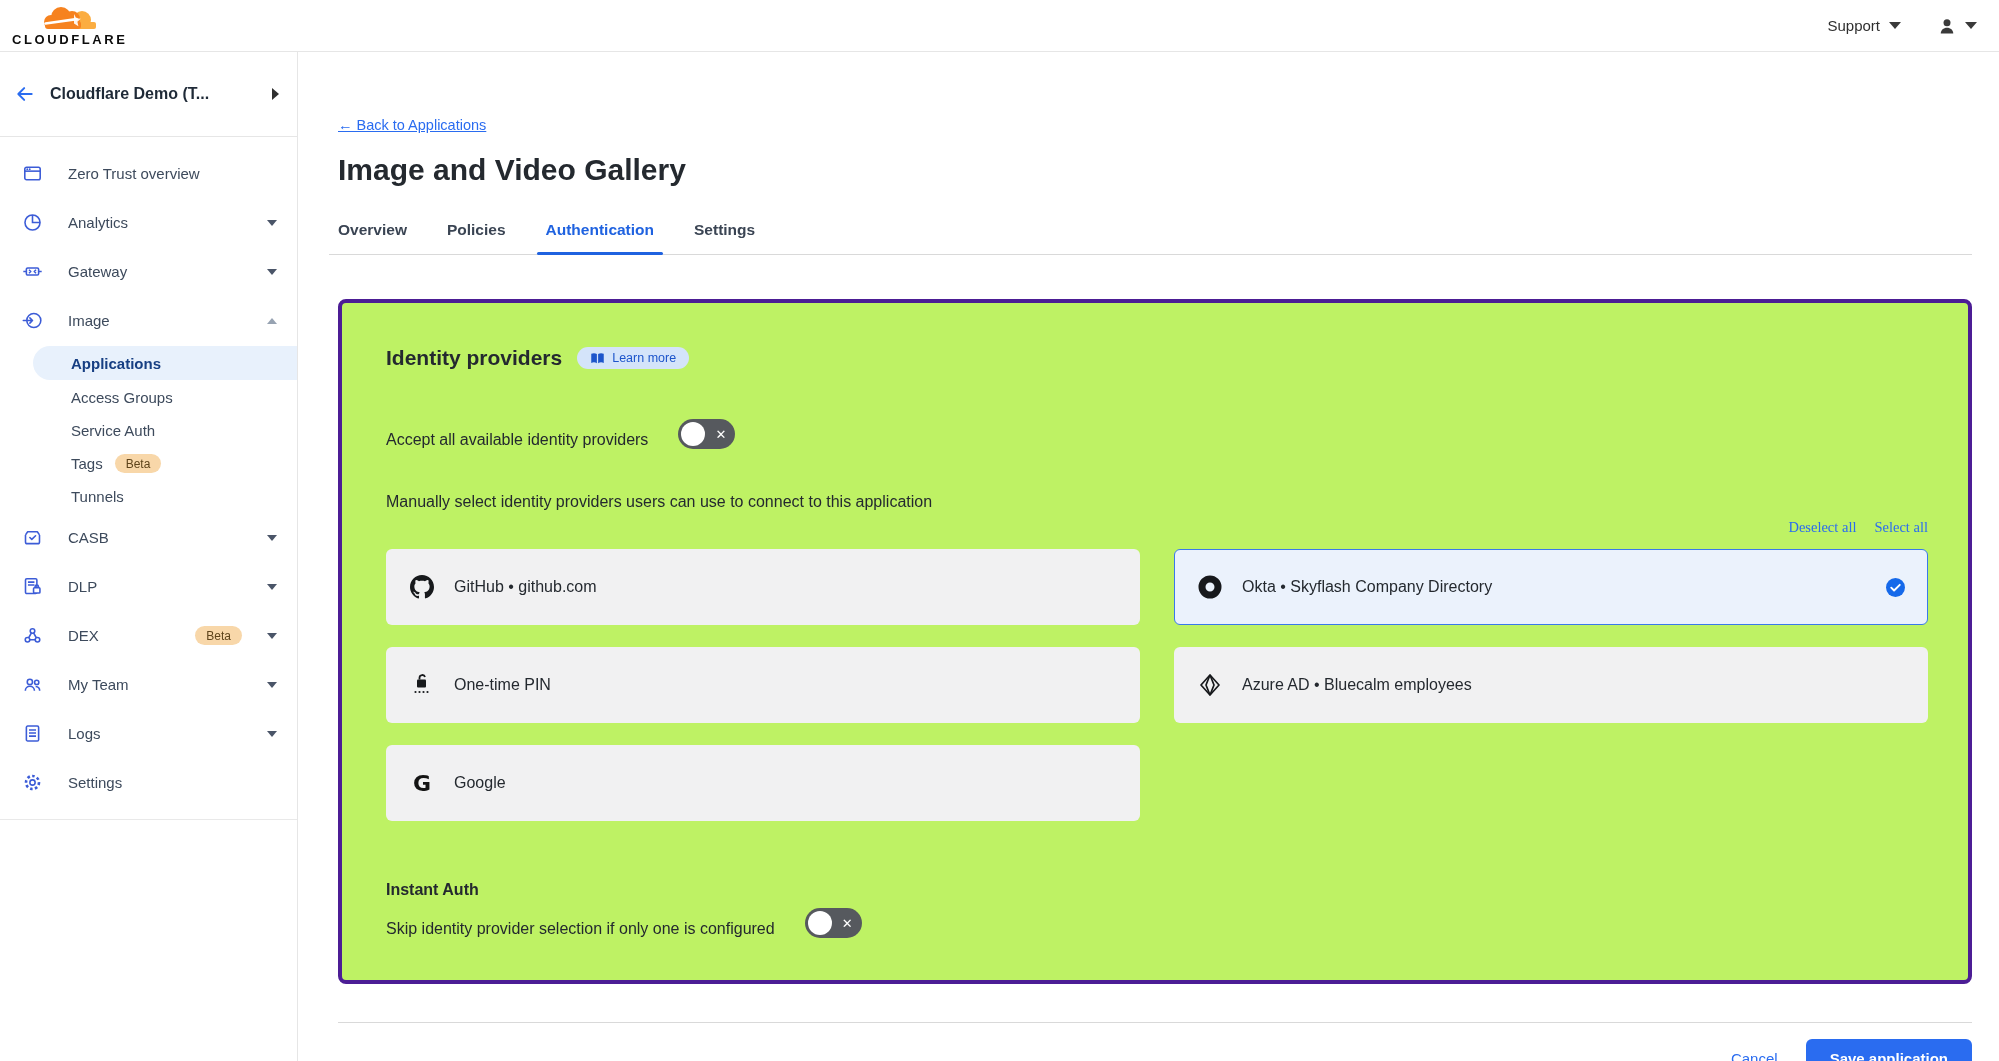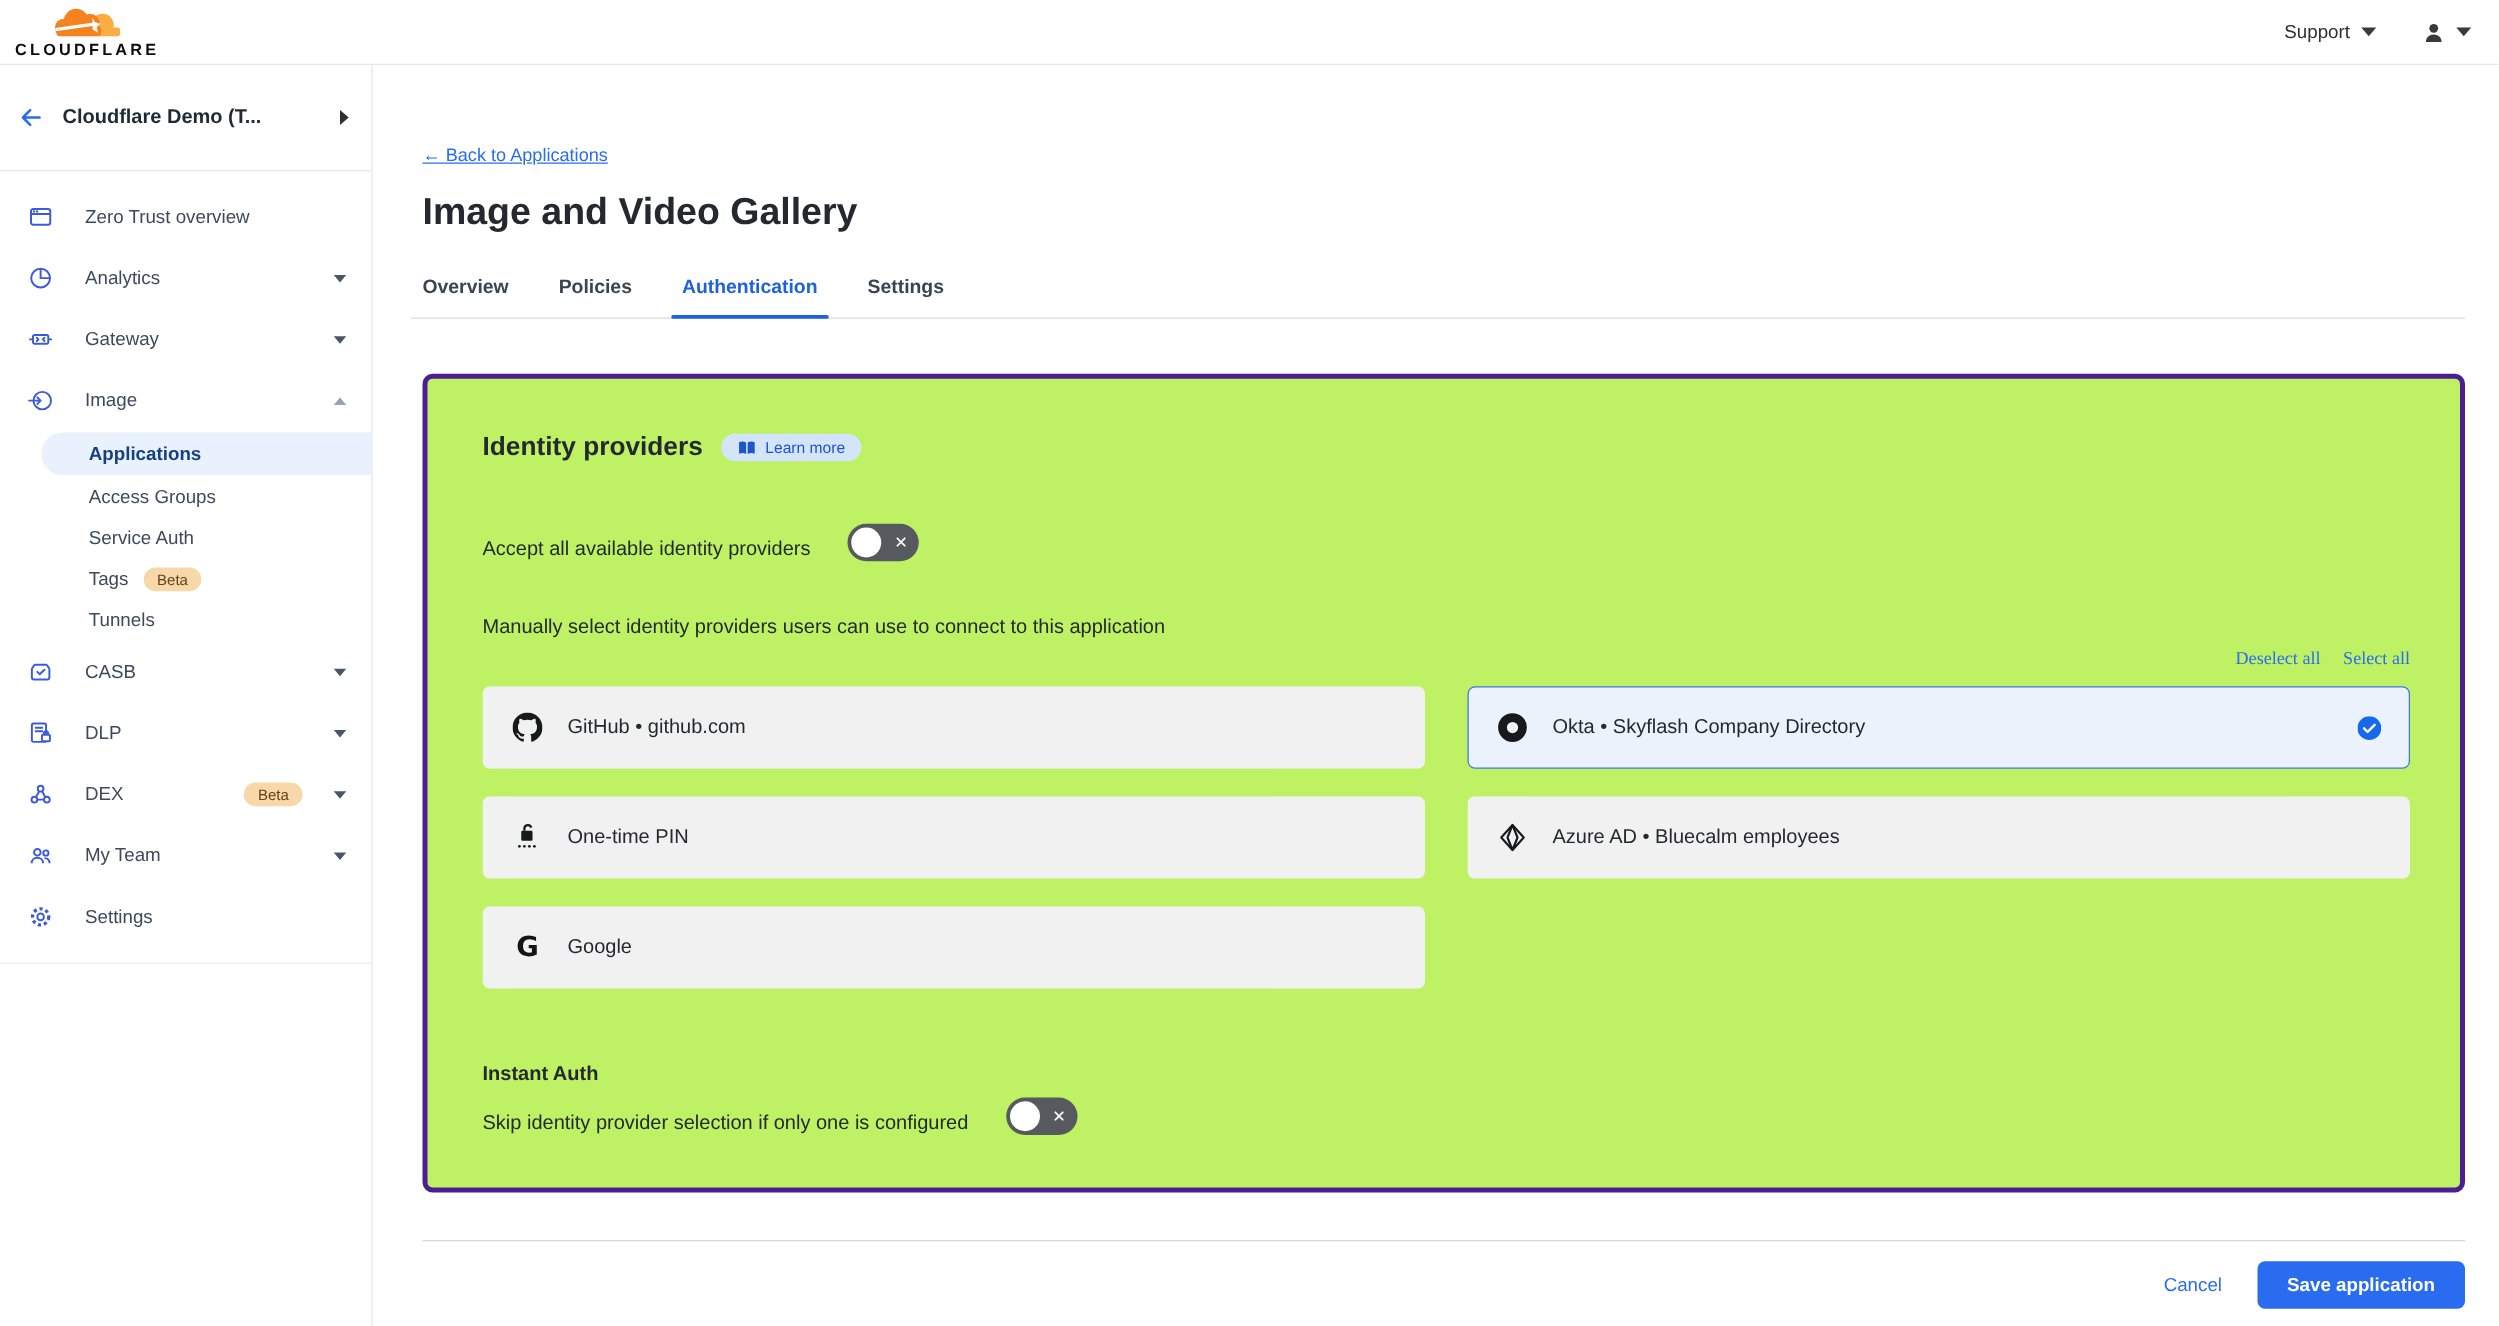--- a/index.html
+++ b/index.html
@@ -71,21 +71,21 @@
   .toggle .knob { position:absolute; left:3px; top:3px; width:24px; height:24px; border-radius:50%;
     background:#fff; }
   .toggle .tg-x { position:absolute; right:9px; top:50%; transform:translateY(-50%); color:#fff;
     font-size:13px; font-weight:700; line-height:1; }
 
   .manual-text { margin-top:44px; font-size:16px; color:#24292f; }
   .select-links { margin-top:8px; display:flex; justify-content:flex-end; gap:18px; }
   .select-links a { font-size:14.5px; color:#2a6cf0; cursor:pointer; text-decoration:none;font-family:Liberation Serif, serif; }
 
   .providers { margin-top:13px; display:grid; grid-template-columns:1fr 1fr; gap:22px 34px; }
-  .provider { height:66px; background:#f1f1f2; border:1px solid transparent; border-radius:6px;
+  .provider { height:76px; background:#f1f1f2; border:1px solid transparent; border-radius:6px;
     display:flex; align-items:center; gap:19px; padding:0 22px; cursor:pointer; }
   .provider.selected { background:#ebf2fc; border-color:#3a79ea; }
   .p-icon { width:26px; height:26px; display:flex; align-items:center; justify-content:center;
     color:#17191c; flex:none; }
   .p-icon .g-glyph { font-size:22px; font-weight:800; color:#141414; font-family:"DejaVu Sans",sans-serif; }
   .p-label { font-size:16px; color:#24292f; }
   .p-check { margin-left:auto; width:19px; height:19px; flex:none; }
 
   .instant-head { margin-top:60px; font-size:16px; font-weight:700; color:#24292f; }
   .row-skip { margin-top:9px; }
@@ -232,20 +232,28 @@
         <svg class="nav-icon" viewBox="0 0 24 24" fill="none" stroke="currentColor" stroke-width="1.8">
           <circle cx="9" cy="9" r="3"></circle>
             <path d="M3.8 19c0-3 2.3-5 5.2-5s5.2 2 5.2 5"></path>
           <circle cx="16.8" cy="9.6" r="2.4"></circle>
             <path d="M15.6 14.3c2.7.2 4.6 2 4.6 4.7"></path>
         </svg>
         <span class="nlabel">My Team</span>
         <span class="nav-caret"></span>
       </div>
 
+      <div class="nav-item">
+        <svg class="nav-icon" viewBox="0 0 24 24" fill="none" stroke="currentColor" stroke-width="1.8">
+          <rect x="5" y="3.5" width="14" height="17" rx="1.5"></rect>
+            <path d="M8 8h8 M8 11.5h8 M8 15h8"></path>
+        </svg>
+        <span class="nlabel">Logs</span>
+        <span class="nav-caret"></span>
+      </div>
 
       <div class="nav-item">
         <svg class="nav-icon" viewBox="0 0 24 24" fill="none" stroke="currentColor">
           <circle cx="12" cy="12" r="7.4" stroke-width="3" stroke-dasharray="2.9 2.7"></circle>
           <circle cx="12" cy="12" r="3" stroke-width="1.8"></circle>
         </svg>
         <span class="nlabel">Settings</span>
       </div>
 
       <div class="side-divider"></div>

